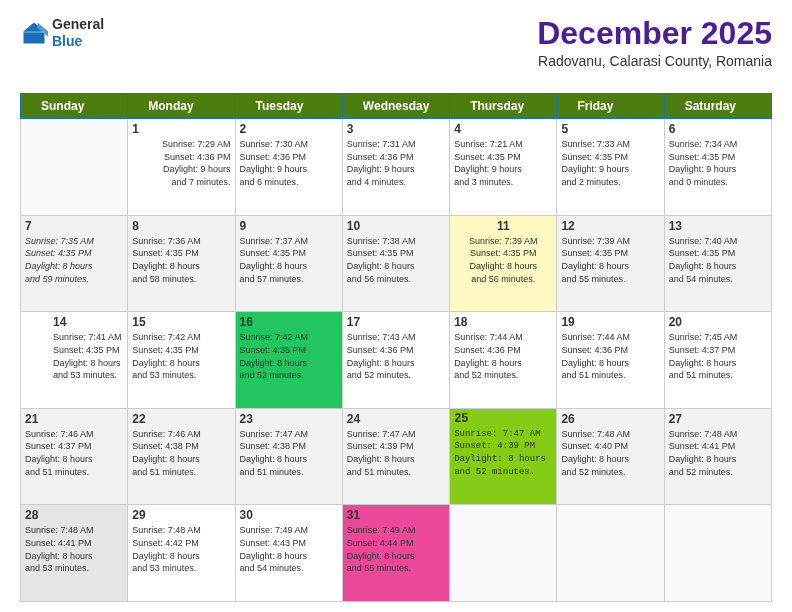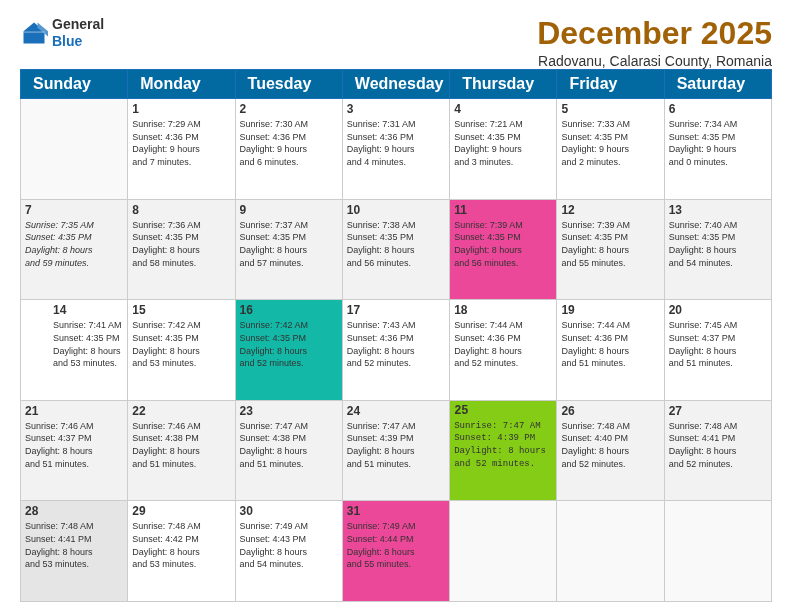--- a/index.html
+++ b/index.html
@@ -14,21 +14,21 @@
       width: 792px;
       height: 612px;
       padding: 16px 20px 10px 20px;
       display: flex;
       flex-direction: column;
     }
     .header {
       display: flex;
       justify-content: space-between;
       align-items: flex-start;
-      margin-bottom: 0;
+      margin-bottom: 24px;
     }
     .logo {
       display: flex;
       align-items: center;
       gap: 4px;
     }
     .logo-text {
       font-size: 14px;
       font-weight: bold;
       line-height: 1.2;
@@ -38,41 +38,41 @@
     .logo-icon {
       width: 28px;
       height: 28px;
     }
     .title-section {
       text-align: right;
     }
     .month-title {
       font-size: 32px;
       font-weight: bold;
-      color: #a16207;
+      color: #4c1d95;
       line-height: 1.1;
     }
     .location {
       font-size: 14px;
       color: #333;
       margin-top: 2px;
     }
     .calendar {
       flex: 1;
       border: 1px solid #ccc;
       border-collapse: collapse;
       width: 100%;
       table-layout: fixed;
     }
     .calendar th {
-      background: #0369a1;
+      background: #4d7c0f;
       color: #fff;
-      font-size: 16px;
+      font-size: 12px;
       font-weight: bold;
-      padding: 5px 12px;
+      padding: 5px 20px;
       text-align: left;
       border: 1px solid #1a6fba;
     }
     .calendar td {
       border: 1px solid #ccc;
       vertical-align: top;
       padding: 3px 4px;
       font-size: 9.5px;
       color: #333;
       height: 88px;
@@ -124,21 +124,21 @@
         <th>Thursday</th>
         <th>Friday</th>
         <th>Saturday</th>
       </tr>
     </thead>
     <tbody id="calendar-body">
     <tr>
           <td class="empty-cell" style="background: rgb(249, 249, 249);"></td>
           <td style="background: rgb(255, 255, 255);">
             <div class="day-number">1</div>
-            <div class="day-info" style="white-space: pre-line;">Sunrise: 7:29 AM
+            <div class="day-info" style="white-space: pre-line; text-align: right;">Sunrise: 7:29 AM
 Sunset: 4:36 PM
 Daylight: 9 hours
 and 7 minutes.</div>
           </td>
           <td style="background: rgb(255, 255, 255);">
             <div class="day-number">2</div>
             <div class="day-info" style="white-space: pre-line;">Sunrise: 7:30 AM
 Sunset: 4:36 PM
 Daylight: 9 hours
 and 6 minutes.</div>
@@ -194,21 +194,21 @@
 Daylight: 8 hours
 and 57 minutes.</div>
           </td>
           <td style="background: rgb(242, 242, 242); margin-left: 36px;">
             <div class="day-number">10</div>
             <div class="day-info" style="white-space: pre-line;">Sunrise: 7:38 AM
 Sunset: 4:35 PM
 Daylight: 8 hours
 and 56 minutes.</div>
           </td>
-          <td style="background: #ec4899;">
+          <td style="background: #fef9c3; text-align: center;">
             <div class="day-number">11</div>
             <div class="day-info" style="white-space: pre-line;">Sunrise: 7:39 AM
 Sunset: 4:35 PM
 Daylight: 8 hours
 and 56 minutes.</div>
           </td>
           <td style="background: rgb(242, 242, 242);">
             <div class="day-number">12</div>
             <div class="day-info" style="white-space: pre-line;">Sunrise: 7:39 AM
 Sunset: 4:35 PM
@@ -231,21 +231,21 @@
 Daylight: 8 hours
 and 53 minutes.</div>
           </td>
           <td style="background: rgb(255, 255, 255);">
             <div class="day-number">15</div>
             <div class="day-info" style="white-space: pre-line;">Sunrise: 7:42 AM
 Sunset: 4:35 PM
 Daylight: 8 hours
 and 53 minutes.</div>
           </td>
-          <td style="background: #14b8a6;">
+          <td style="background: #22c55e;">
             <div class="day-number">16</div>
             <div class="day-info" style="white-space: pre-line;">Sunrise: 7:42 AM
 Sunset: 4:35 PM
 Daylight: 8 hours
 and 52 minutes.</div>
           </td>
           <td style="background: rgb(255, 255, 255);">
             <div class="day-number">17</div>
             <div class="day-info" style="white-space: pre-line;">Sunrise: 7:43 AM
 Sunset: 4:36 PM

